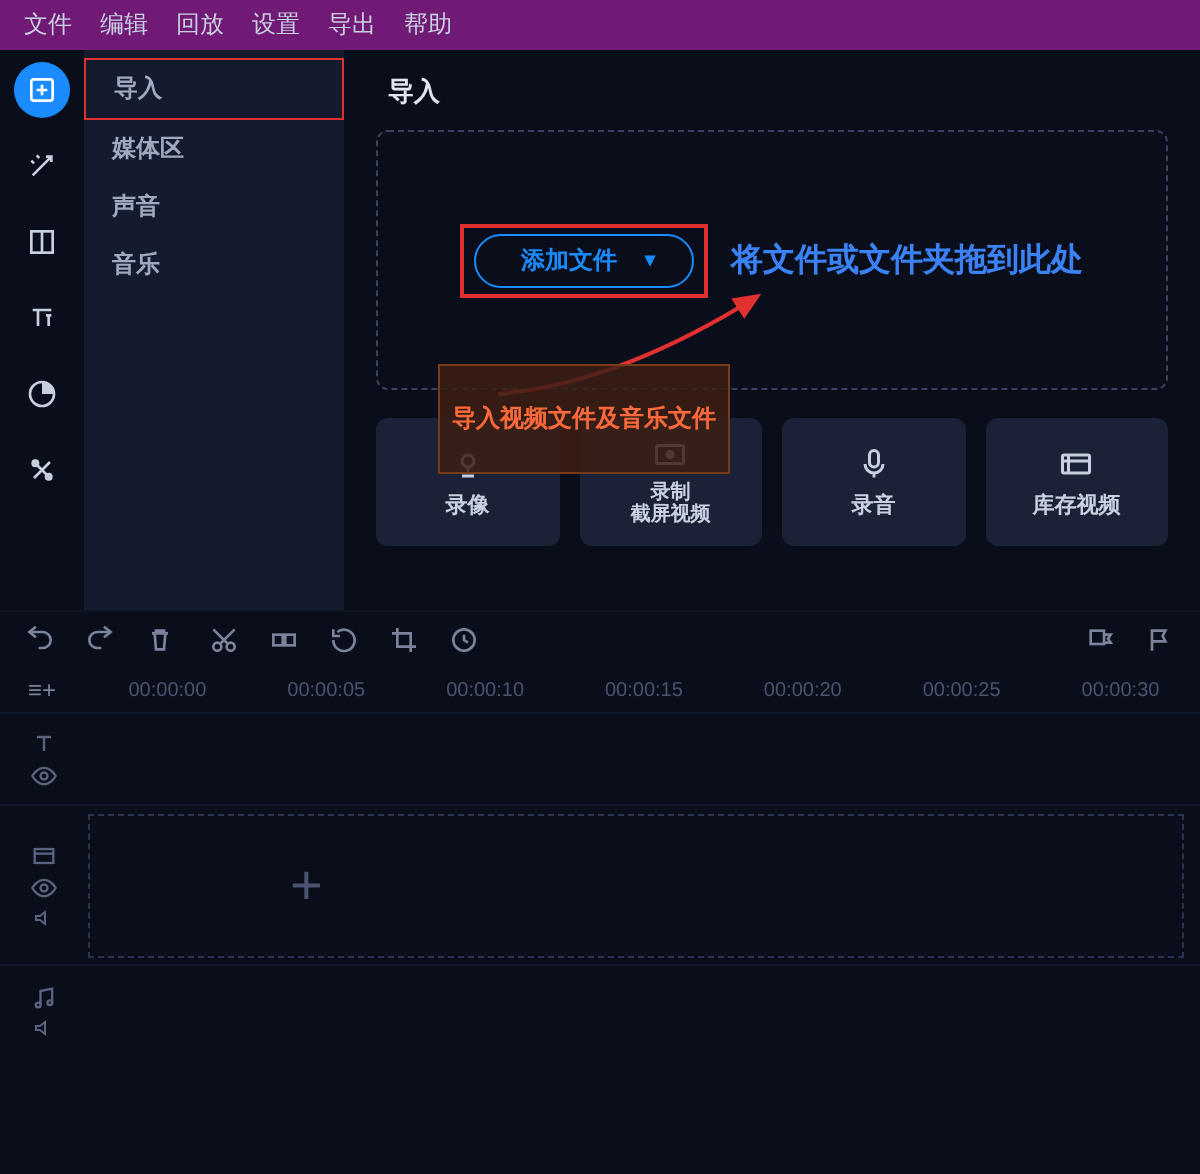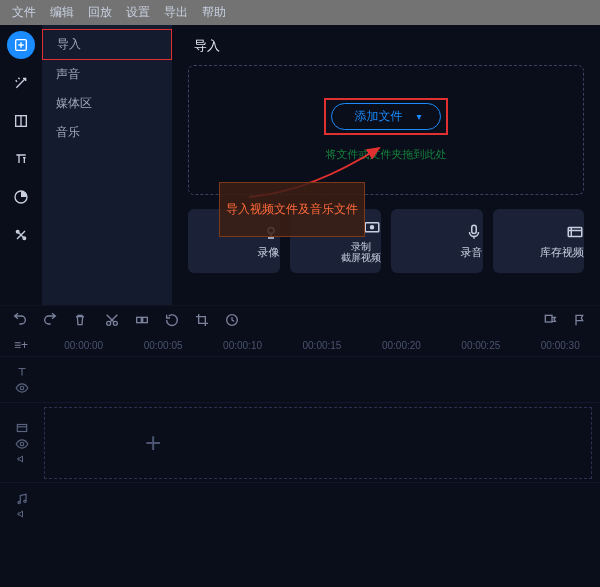--- a/index.html
+++ b/index.html
@@ -1,43 +1,43 @@
 <!DOCTYPE html>
 <html><head>
 <meta charset="utf-8">
 <style>
 * { box-sizing: border-box; margin: 0; padding: 0; }
 body { background: #0a0e1a; color: #a0a8c0; font-family: "Microsoft YaHei", sans-serif; font-size: 12px; width: 600px; height: 587px; overflow: hidden; }
 
-.menubar { display: flex; gap: 2px; padding: 2px 6px; background: #737373; font-size: 12px; }
+.menubar { display: flex; gap: 2px; padding: 2px 6px; background: #701a75; font-size: 12px; }
 .menubar span { padding: 2px 6px; color: #c8d0e0; cursor: pointer; }
 
-.top { display: flex; height: 280px; }
+.top { display: flex; height: 280px; font-weight: bold; }
 
 .toolrail { width: 42px; background: #0a0e1a; display: flex; flex-direction: column; align-items: center; padding-top: 6px; gap: 10px; }
 .toolrail .ico { width: 28px; height: 28px; display: flex; align-items: center; justify-content: center; color: #c8d0e0; border-radius: 50%; }
 .toolrail .ico.active { background: #1a8cff; color: #fff; }
 .toolrail svg { width: 16px; height: 16px; fill: none; stroke: currentColor; stroke-width: 2; }
 
 .sidebar { width: 130px; background: #151b2e; padding-top: 4px; }
 .sidebar .item { padding: 6px 14px; color: #a0a8c0; cursor: pointer; font-size: 12px; }
 .sidebar .item.sel { border: 1px solid #e03030; }
 
 .main { flex: 1; background: #0a0e1a; padding: 10px 16px 10px 16px; display: flex; flex-direction: column; }
 .main-title { color: #e0e6f0; font-size: 13px; margin: 2px 0 10px 6px; }
-.dropzone { border: 1px dashed #3a4260; border-radius: 6px; height: 130px; display: flex; flex-direction: column; align-items: center; justify-content: center; gap: 12px; position: relative; }
+.dropzone { border: 1px dashed #3a4260; border-radius: 6px; height: 130px; display: flex; flex-direction: row; align-items: center; justify-content: center; gap: 12px; position: relative; }
 .addbtn-wrap { border: 2px solid #e03030; padding: 3px 5px; }
 .addbtn { border: 1px solid #1a8cff; border-radius: 14px; padding: 4px 18px 4px 22px; color: #1a8cff; display: flex; align-items: center; gap: 14px; font-size: 12px; cursor: pointer; }
 .addbtn .chev { font-size: 10px; }
-.dropzone .hint { color: #15803d; font-size: 11px; }
+.dropzone .hint { color: #3b82f6; font-size: 16px; }
 .arrow-svg { position: absolute; left: 40px; top: 76px; pointer-events: none; }
 .annotation { position: absolute; left: 30px; top: 116px; background: rgba(60,30,20,0.85); border: 1px solid #7a3a1a; color: #ff6a3a; padding: 18px 6px; font-size: 12px; }
 
 .cardrow { display: flex; gap: 10px; margin-top: 14px; }
-.card { flex: 1; background: #1b2238; border-radius: 6px; height: 64px; display: flex; flex-direction: column; align-items: flex-end; justify-content: center; gap: 4px; color: #c8d0e0; cursor: pointer; font-size: 11px; }
+.card { flex: 1; background: #1b2238; border-radius: 6px; height: 64px; display: flex; flex-direction: column; align-items: center; justify-content: center; gap: 4px; color: #c8d0e0; cursor: pointer; font-size: 11px; }
 .card svg { width: 18px; height: 18px; fill: none; stroke: currentColor; stroke-width: 2; }
 .card .sub { font-size: 10px; line-height: 1.1; text-align: center; }
 
 .tlbar { display: flex; align-items: center; gap: 16px; padding: 6px 12px; background: #0a0e1a; border-top: 1px solid #101420; }
 .tlbar .grp { display: flex; gap: 14px; }
 .tlbar svg { width: 16px; height: 16px; fill: none; stroke: #7a829c; stroke-width: 2; }
 .tlbar .spacer { flex: 1; }
 
 .ruler { display: flex; align-items: center; height: 22px; background: #0a0e1a; padding-left: 44px; position: relative; }
 .ruler .addtrack { position: absolute; left: 12px; top: 2px; width: 18px; height: 18px; display: flex; align-items: center; justify-content: center; color: #7a829c; }
@@ -100,22 +100,22 @@
         <svg viewBox="0 0 24 24">
           <path d="M6 6l12 12M18 6L6 18"></path>
           <circle cx="7" cy="7" r="2"></circle>
           <circle cx="17" cy="17" r="2"></circle>
         </svg>
       </div>
   </div>
 
   <div class="sidebar">
     <div class="item sel">导入</div>
+    <div class="item">媒体区</div>
     <div class="item">声音</div>
-    <div class="item">媒体区</div>
     <div class="item">音乐</div>
   </div>
 
   <div class="main">
     <div class="main-title">导入</div>
     <div class="dropzone">
       <div class="addbtn-wrap">
         <div class="addbtn">
           <span>添加文件</span>
           <span class="chev">▾</span>

